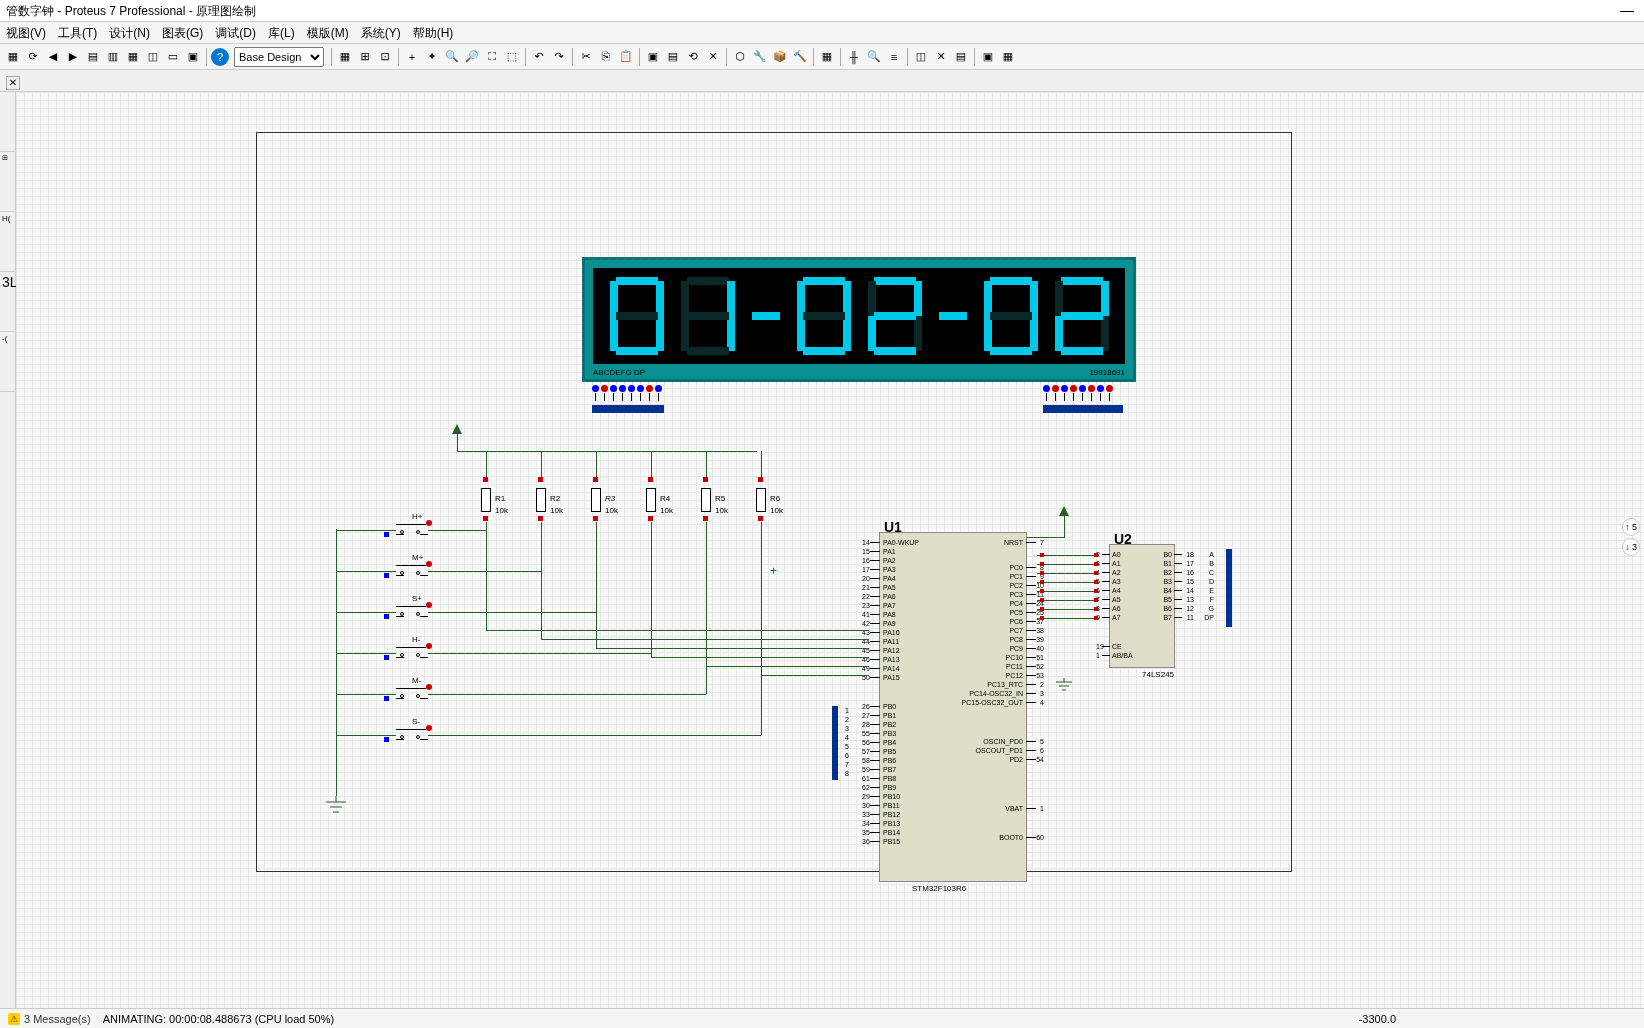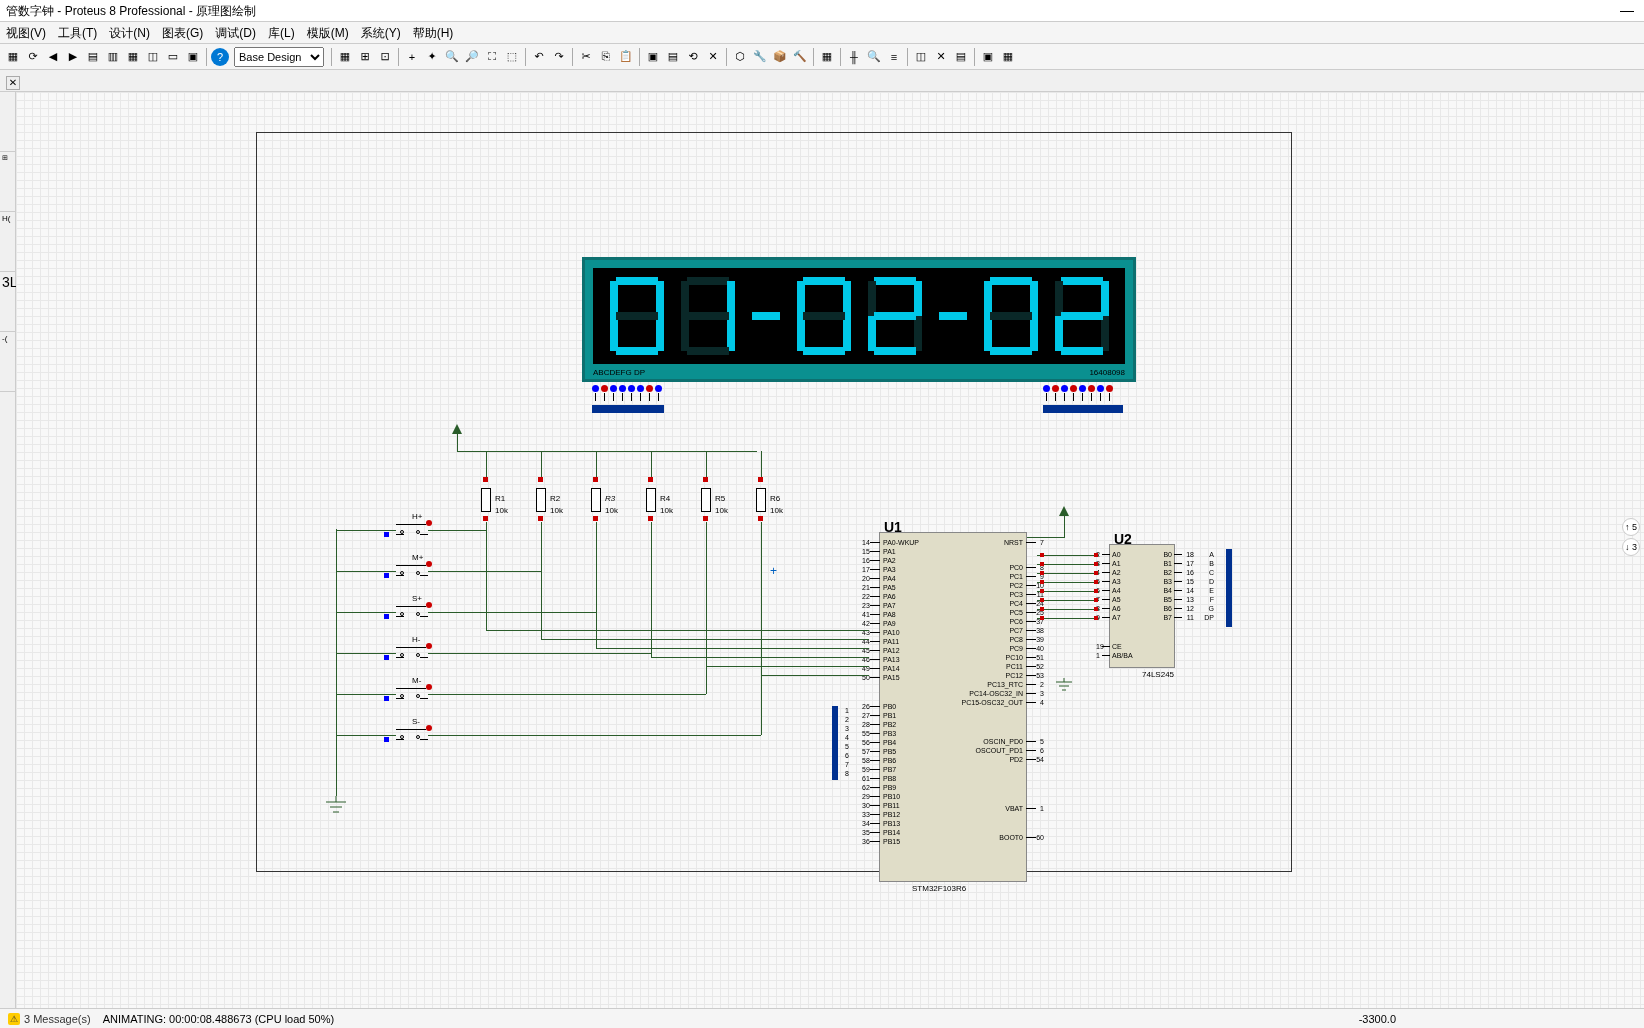--- a/index.html
+++ b/index.html
@@ -73,21 +73,21 @@
 .statusbar { height: 20px; background: #f5f5f5; border-top: 1px solid #ccc; display: flex; align-items: center; font-size: 11px; padding: 0 8px; gap: 12px; }
 .status-msg { color: #333; display: flex; align-items: center; }
 .status-warn { width: 12px; height: 12px; background: #fc0; border-radius: 2px; margin-right: 4px; display: inline-flex; align-items: center; justify-content: center; font-size: 9px; }
 .carousel-arrows { position: absolute; right: 4px; top: 426px; display: flex; flex-direction: column; gap: 2px; }
 .car-arrow { width: 18px; height: 18px; background: #fff; border: 1px solid #ccc; border-radius: 50%; display: flex; align-items: center; justify-content: center; font-size: 9px; }
 </style>
 </head>
 <body>
 
 <div class="titlebar">
-  <span>管数字钟 - Proteus 8 Professional - 原理图绘制</span>
+  <span>管数字钟 - Proteus 7 Professional - 原理图绘制</span>
   <span class="title-minimize">—</span>
 </div>
 
 <div class="menubar">
   <span class="menu-item">视图(V)</span>
   <span class="menu-item">工具(T)</span>
   <span class="menu-item">设计(N)</span>
   <span class="menu-item">图表(G)</span>
   <span class="menu-item">调试(D)</span>
   <span class="menu-item">库(L)</span>
@@ -225,21 +225,21 @@
             <div class="seg seg-b"></div>
             <div class="seg seg-c off"></div>
             <div class="seg seg-d"></div>
             <div class="seg seg-e"></div>
             <div class="seg seg-f off"></div>
             <div class="seg seg-g"></div>
           </div>
         </div>
       <div class="disp-labels">
         <span>ABCDEFG DP</span>
-        <span>16408098</span>
+        <span>19918691</span>
       </div>
     </div>
 
     <div class="disp-pins-left">
       <div class="pin-box" id="pins-left">
           <div class="pin-row">
             <span class="pin-dot pin-blue"></span>
             <div class="pin-line-down"></div>
           </div>
           <div class="pin-row">

